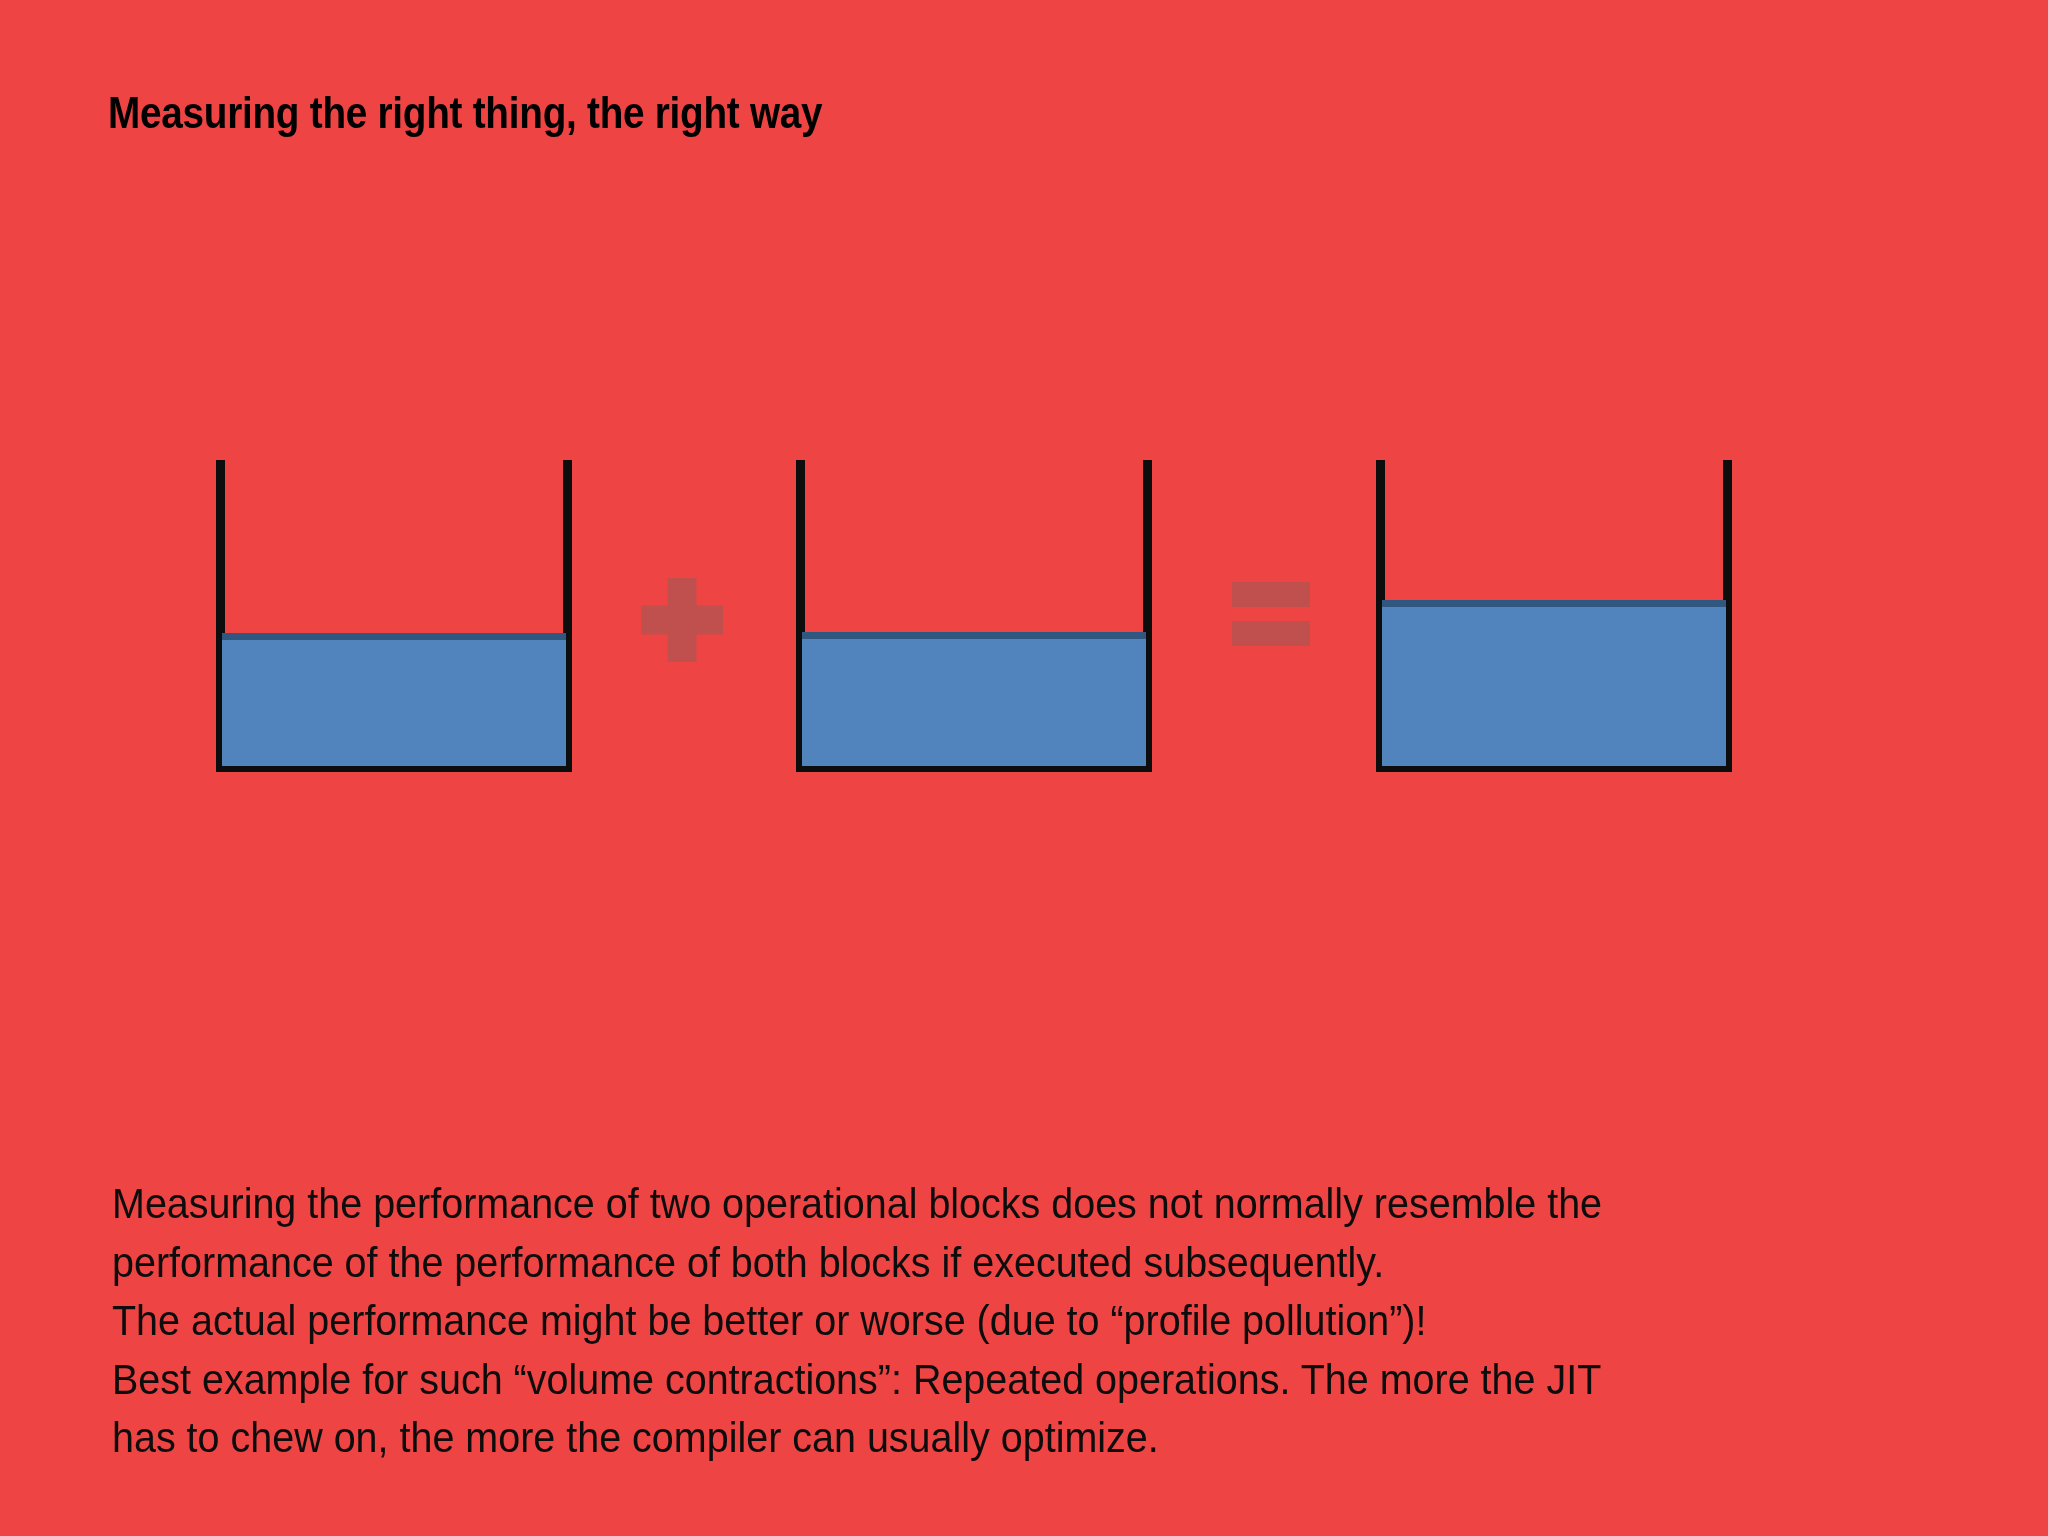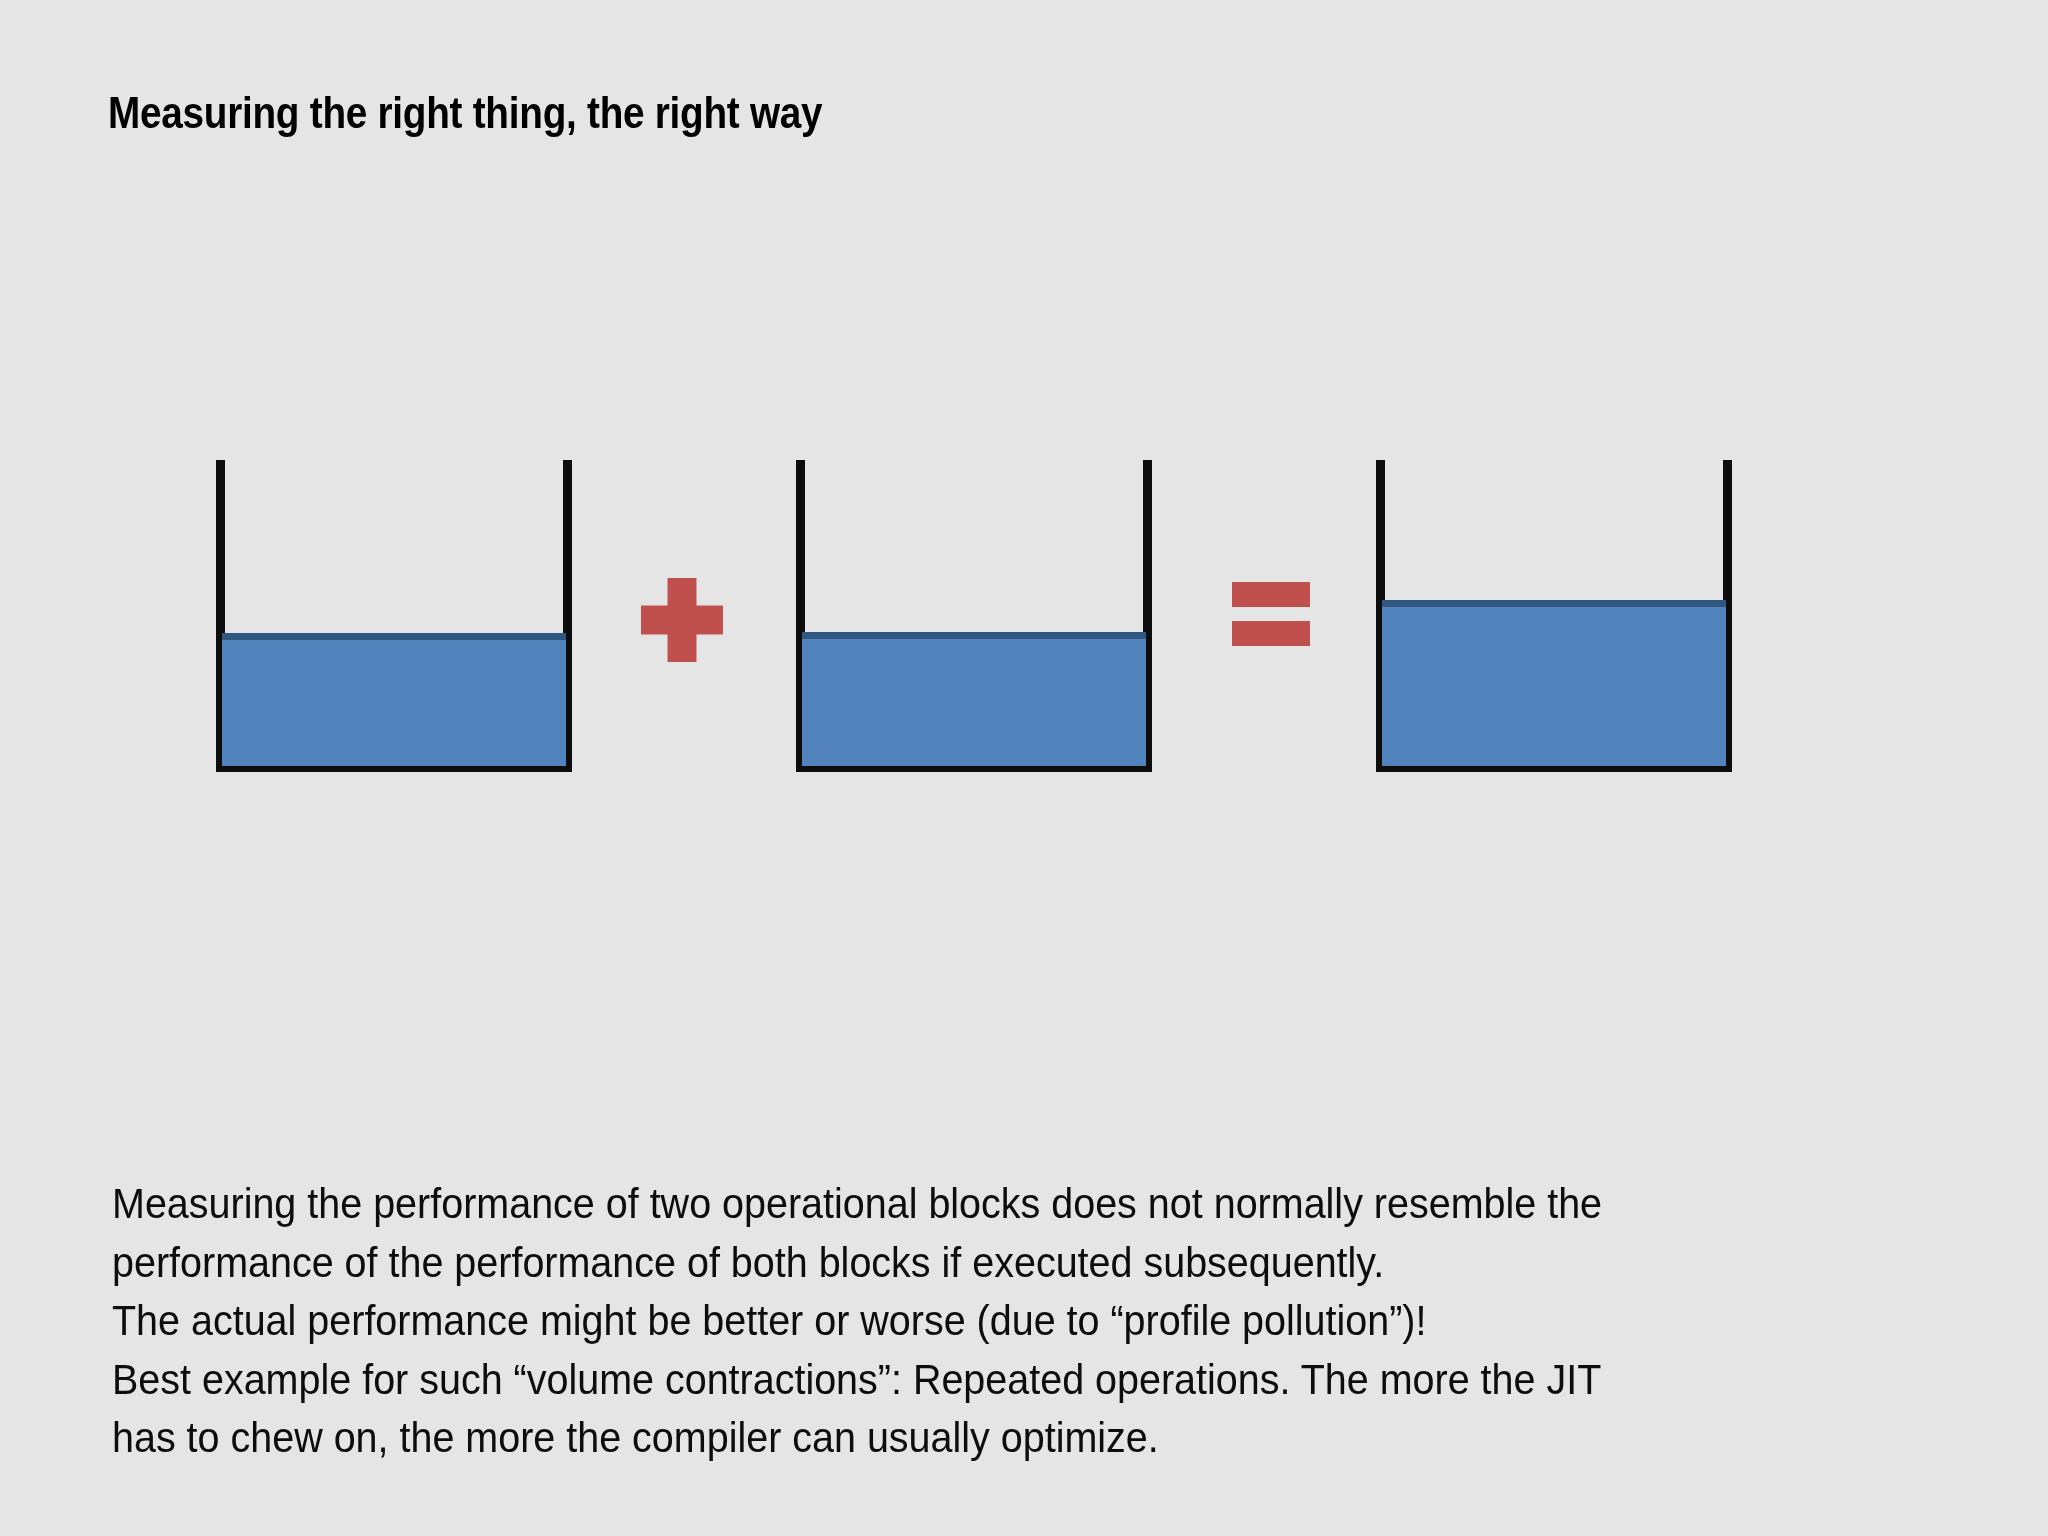--- a/index.html
+++ b/index.html
@@ -12,21 +12,21 @@
     height: 1536px;
     font-family: "Liberation Sans", sans-serif;
     color: #000000;
     overflow: hidden;
     position: relative;
   }
 
   .slide {
     position: absolute;
     inset: 0;
-    background: #e5e5e5;
+    background: #ef4444;
   }
 
   
   .slide-title {
     position: absolute;
     left: 108px;
     top: 88px;
     font-size: 44px;
     font-weight: bold;
     font-family: "Liberation Sans Narrow", "Liberation Sans", sans-serif;

